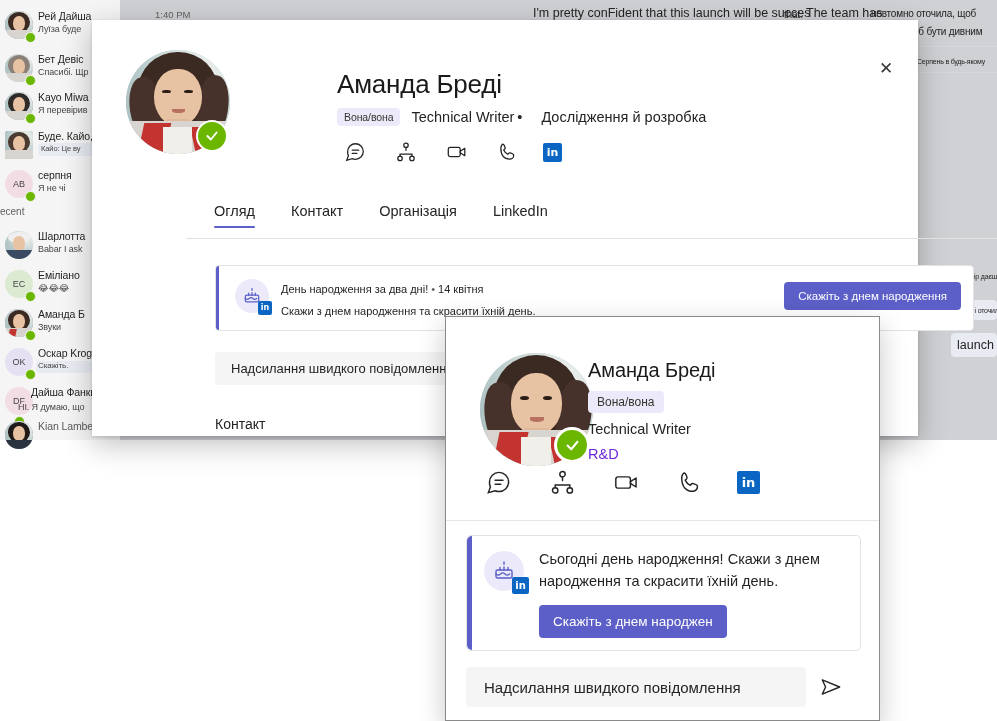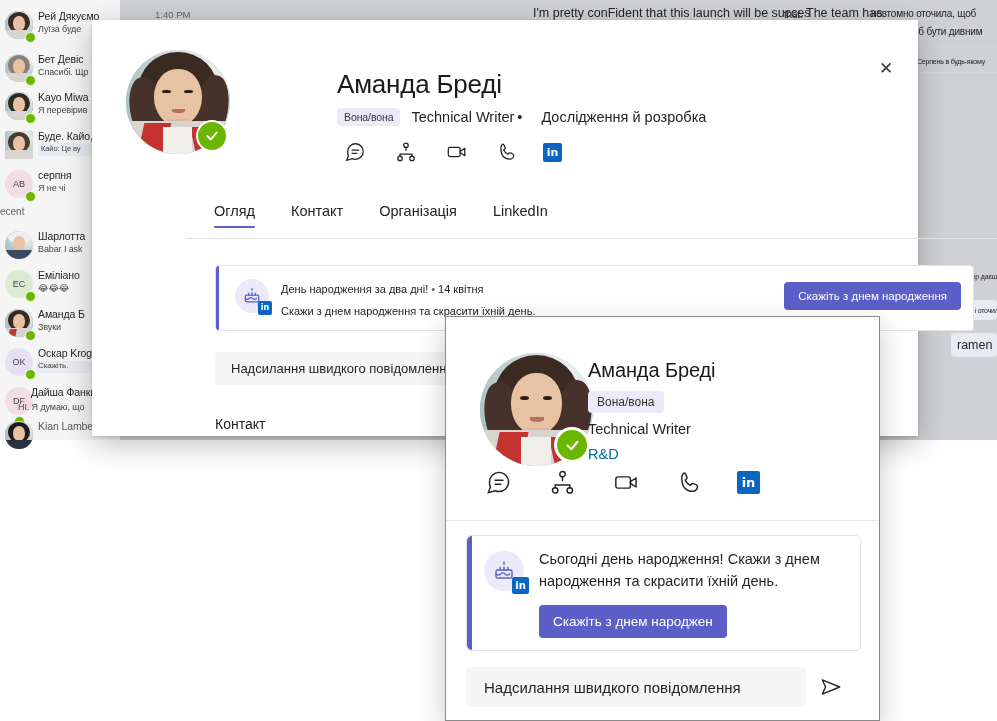--- a/index.html
+++ b/index.html
@@ -110,21 +110,21 @@
             background:#b8c6cc;}
   .i-presence{position:absolute;right:3px;bottom:3px;width:30px;height:30px;border-radius:50%;
               background:#6bb700;border:3px solid #fff;display:flex;align-items:center;
               justify-content:center;}
   .i-presence svg{width:15px;height:15px;}
   .i-col{position:absolute;left:142px;top:42px;}
   .i-name-t{font-size:20px;color:#1b1a19;letter-spacing:-.1px;}
   .i-pronoun{display:inline-block;background:#eceafa;color:#37352f;font-size:12px;
              padding:4px 9px;border-radius:4px;margin-top:9px;}
   .i-title{font-size:14.5px;color:#242424;margin-top:8px;}
-  .i-dept{font-size:14.5px;color:#0369a1;margin-top:9px;}
+  .i-dept{font-size:14.5px;color:#6d28d9;margin-top:9px;}
   .i-actions{position:absolute;left:35px;top:148px;display:flex;align-items:center;gap:30px;}
   .i-act{width:34px;height:34px;display:flex;align-items:center;justify-content:center;
          cursor:pointer;color:#242424;}
   .i-act svg{width:27px;height:27px;}
   .i-li-sq{width:23px;height:23px;background:#0a66c2;border-radius:2px;display:flex;
            align-items:center;justify-content:center;color:#fff;font-size:13px;font-weight:bold;
            font-family:"DejaVu Sans",sans-serif;line-height:1;cursor:pointer;}
   .i-sep{position:absolute;left:0;top:203px;width:100%;height:1px;background:#e6e6e6;}
 
   .i-notif{position:absolute;left:20px;top:218px;width:395px;height:116px;background:#fff;
@@ -193,34 +193,34 @@
   <div class="bg-msg tiny" style="left:917px;top:58px;">Серпень в будь-якому</div>
   <div class="bg-sep" style="left:900px;top:46px;width:97px;"></div>
   <div class="bg-sep" style="left:900px;top:72px;width:97px;"></div>
 
   <div class="bg-msg" style="left:914px;top:272px;">og</div>
   <div class="bg-msg tiny" style="left:930px;top:273px;">Явеликоду ефір даєшй</div>
   <div class="bg-msg" style="left:916px;top:307px;">the</div>
   <div class="bg-bubble" style="left:939px;top:300px;width:58px;height:20px;"></div>
   <div class="bg-msg tiny" style="left:941px;top:307px;">що потрає і оточила ріка</div>
   <div class="bg-bubble" style="left:951px;top:333px;width:46px;height:24px;"></div>
-  <div class="bg-msg" style="left:957px;top:338px;">ramen</div>
+  <div class="bg-msg" style="left:957px;top:338px;">launch</div>
 
   <div class="bg-sect" style="left:0;top:206px;">ecent</div>
 
   <div class="bg-row" style="top:5px;">
     <div class="bg-av">
       <div class="photo" style="transform:scale(1.0)">
           <div class="ph-hair"></div>
           <div class="ph-face"></div>
           <div class="ph-coat"></div>
         </div>
     </div>
     <div class="bg-presence"></div>
-    <div class="bg-name">Рей Дякуємо</div>
+    <div class="bg-name">Рей Дайша</div>
     <div class="bg-prev">Луїза буде</div>
   </div>
   <div class="bg-row" style="top:86px;">
     <div class="bg-av">
       <div class="photo">
           <div class="ph-hair" style="background:#2e2a28"></div>
           <div class="ph-face"></div>
           <div class="ph-coat"></div>
         </div>
     </div>

